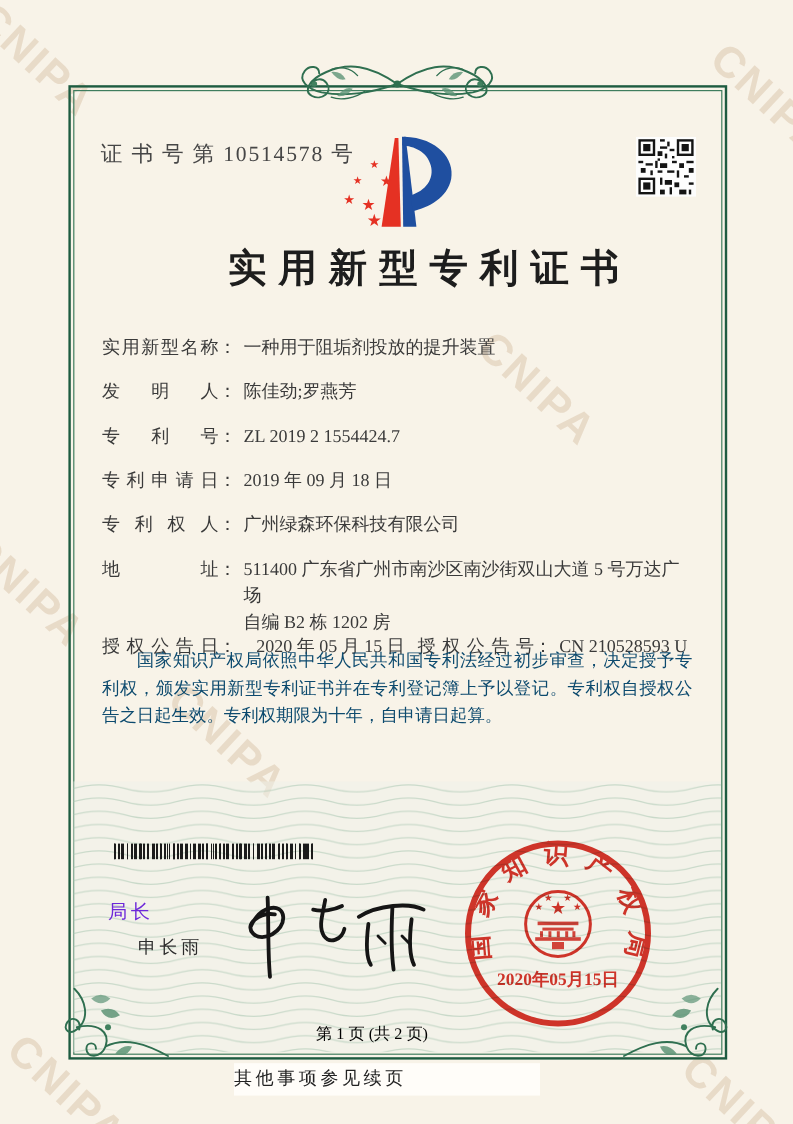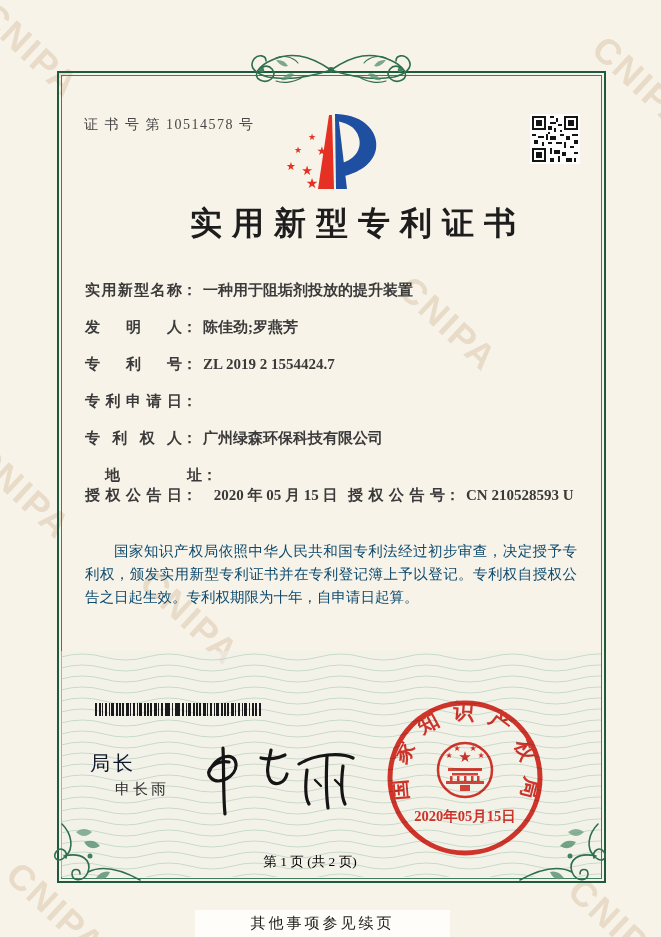--- a/index.html
+++ b/index.html
@@ -18,60 +18,60 @@
     transform:rotate(43deg);transform-origin:left center;
     white-space:nowrap;pointer-events:none;
   }
   .frame{
     position:absolute;left:57px;top:71px;width:545px;height:808px;
     border:2px solid #1d5b40;
   }
   .frame-inner{position:absolute;inset:2px;border:1px solid #3f7d5e;}
   .cert-no{
     position:absolute;left:84px;top:116px;
-    font-size:14px;letter-spacing:1.5px;color:#464646;
+    font-size:18px;letter-spacing:1.5px;color:#464646;
   }
   .title{
     position:absolute;left:57px;top:202px;width:602px;
     text-align:center;font-size:32px;font-weight:700;
     letter-spacing:10px;color:#1d1d1d;
   }
   .fields{position:absolute;left:85px;top:279px;width:495px;font-size:15px;}
-  .f-row{display:flex;line-height:22px;margin-bottom:15px;font-weight:bold;}
+  .f-row{display:flex;line-height:22px;margin-bottom:15px;}
   .f-label{
     display:inline-block;width:97px;
     text-align:justify;text-align-last:justify;
     flex:0 0 97px;color:#3a3a3a;
   }
   .f-colon{flex:0 0 auto;}
   .f-value{padding-left:6px;color:#3a3a3a;}
-  .addr-row{margin-top:10px;margin-bottom:-2px;margin-left:20px;}
+  .addr-row{margin-top:10px;margin-bottom:-2px;}
   .v1{display:inline-block;width:145px;text-align:center;}
   .grant2{display:flex;}
   .paras{
     position:absolute;left:85px;top:540px;width:492px;
     font-size:14.5px;line-height:23px;text-align:justify;color:#0c4a6e;
   }
   .paras p{margin:0;text-indent:2em;}
   .barcode{
     position:absolute;left:95px;top:703px;width:168px;height:13px;
     background-image:
       repeating-linear-gradient(90deg,#1b1b1b 0 1.5px,transparent 1.5px 3.5px),
       repeating-linear-gradient(90deg,#1b1b1b 0 1px,transparent 1px 5.5px);
   }
-  .director{position:absolute;left:90px;top:750px;font-size:20px;letter-spacing:3px;color:#0f172a;}
+  .director{position:absolute;left:90px;top:750px;font-size:16px;letter-spacing:3px;color:#6d28d9;}
   .director-name{position:absolute;left:90px;top:780px;font-size:15px;letter-spacing:3px;color:#2c2c2c;margin-left:25px;}
   .page-info{
     position:absolute;left:57px;top:853px;width:506px;
     text-align:center;font-size:13.5px;color:#000000;
   }
   .cont-note{
     position:absolute;left:195px;top:886px;width:255px;height:27px;
-    background:#fffdf9;text-align:center;line-height:27px;
-    font-size:15px;letter-spacing:3px;color:#222;margin-top:24px;
+    background:#fffdf9;text-align:left;line-height:27px;
+    font-size:15px;letter-spacing:3px;color:#222;
   }
   .abs{position:absolute;}
   svg{display:block;}
 </style>
 </head>
 <body>
 
 <div class="page">
 
   <span class="wm" style="left:-14px;top:-12px;">CNIPA</span>
@@ -209,29 +209,34 @@
       <span class="f-value">陈佳劲;罗燕芳</span>
     </div>
     <div class="f-row">
       <span class="f-label">专利号</span>
         <span class="f-colon">：</span>
       <span class="f-value">ZL 2019 2 1554424.7</span>
     </div>
     <div class="f-row">
       <span class="f-label">专利申请日</span>
         <span class="f-colon">：</span>
+      <span class="f-value">2019 年 09 月 18 日</span>
     </div>
     <div class="f-row">
       <span class="f-label">专利权人</span>
         <span class="f-colon">：</span>
       <span class="f-value">广州绿森环保科技有限公司</span>
     </div>
     <div class="f-row addr-row">
       <span class="f-label">地址</span>
         <span class="f-colon">：</span>
+      <span class="f-value">
+        <span>511400 广东省广州市南沙区南沙街双山大道 5 号万达广场</span><br>
+        <span>自编 B2 栋 1202 房</span>
+      </span>
     </div>
     <div class="f-row grant2">
       <span class="f-label">授权公告日</span>
         <span class="f-colon">：</span>
       <span class="f-value v1">2020 年 05 月 15 日</span>
       <span class="f-label">授权公告号</span>
         <span class="f-colon">：</span>
       <span class="f-value">CN 210528593 U</span>
     </div>
   </div>

